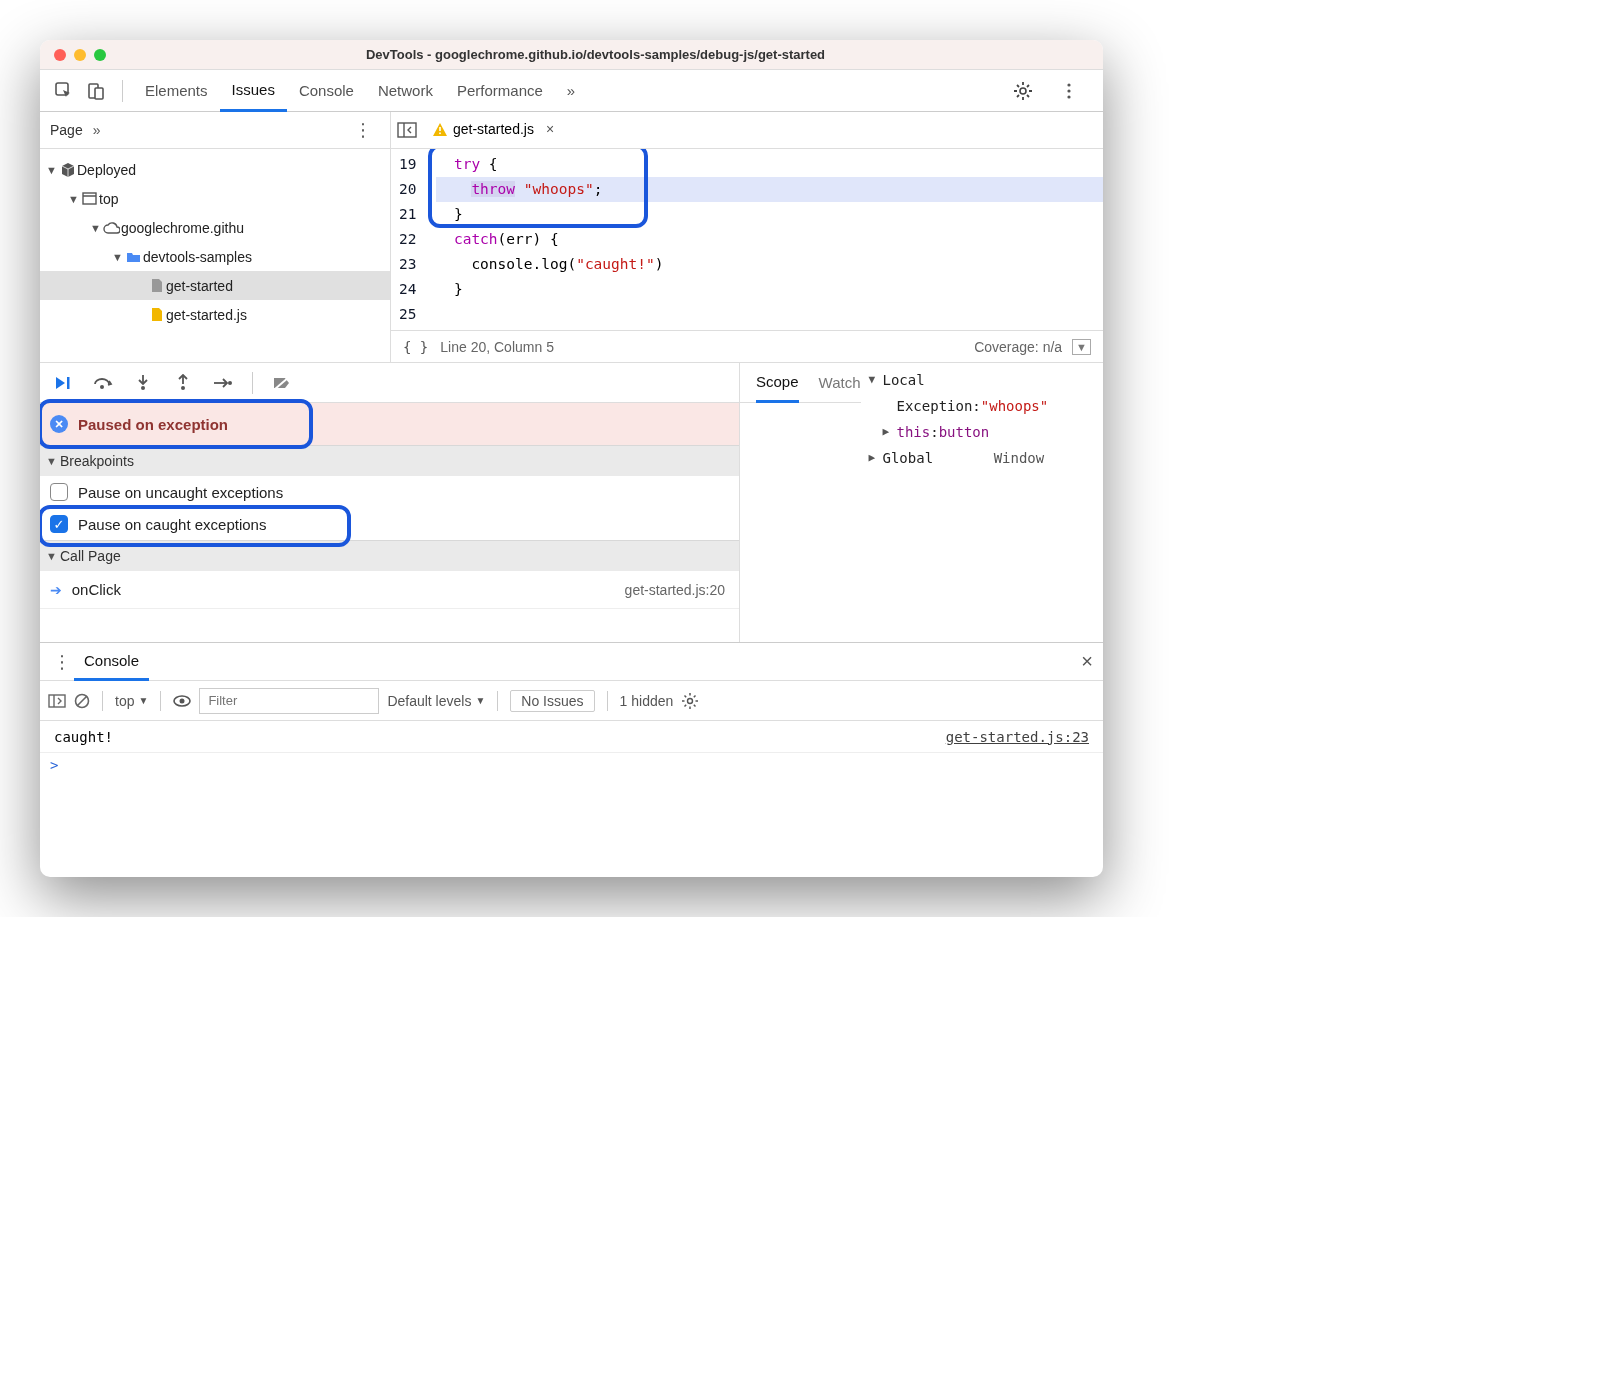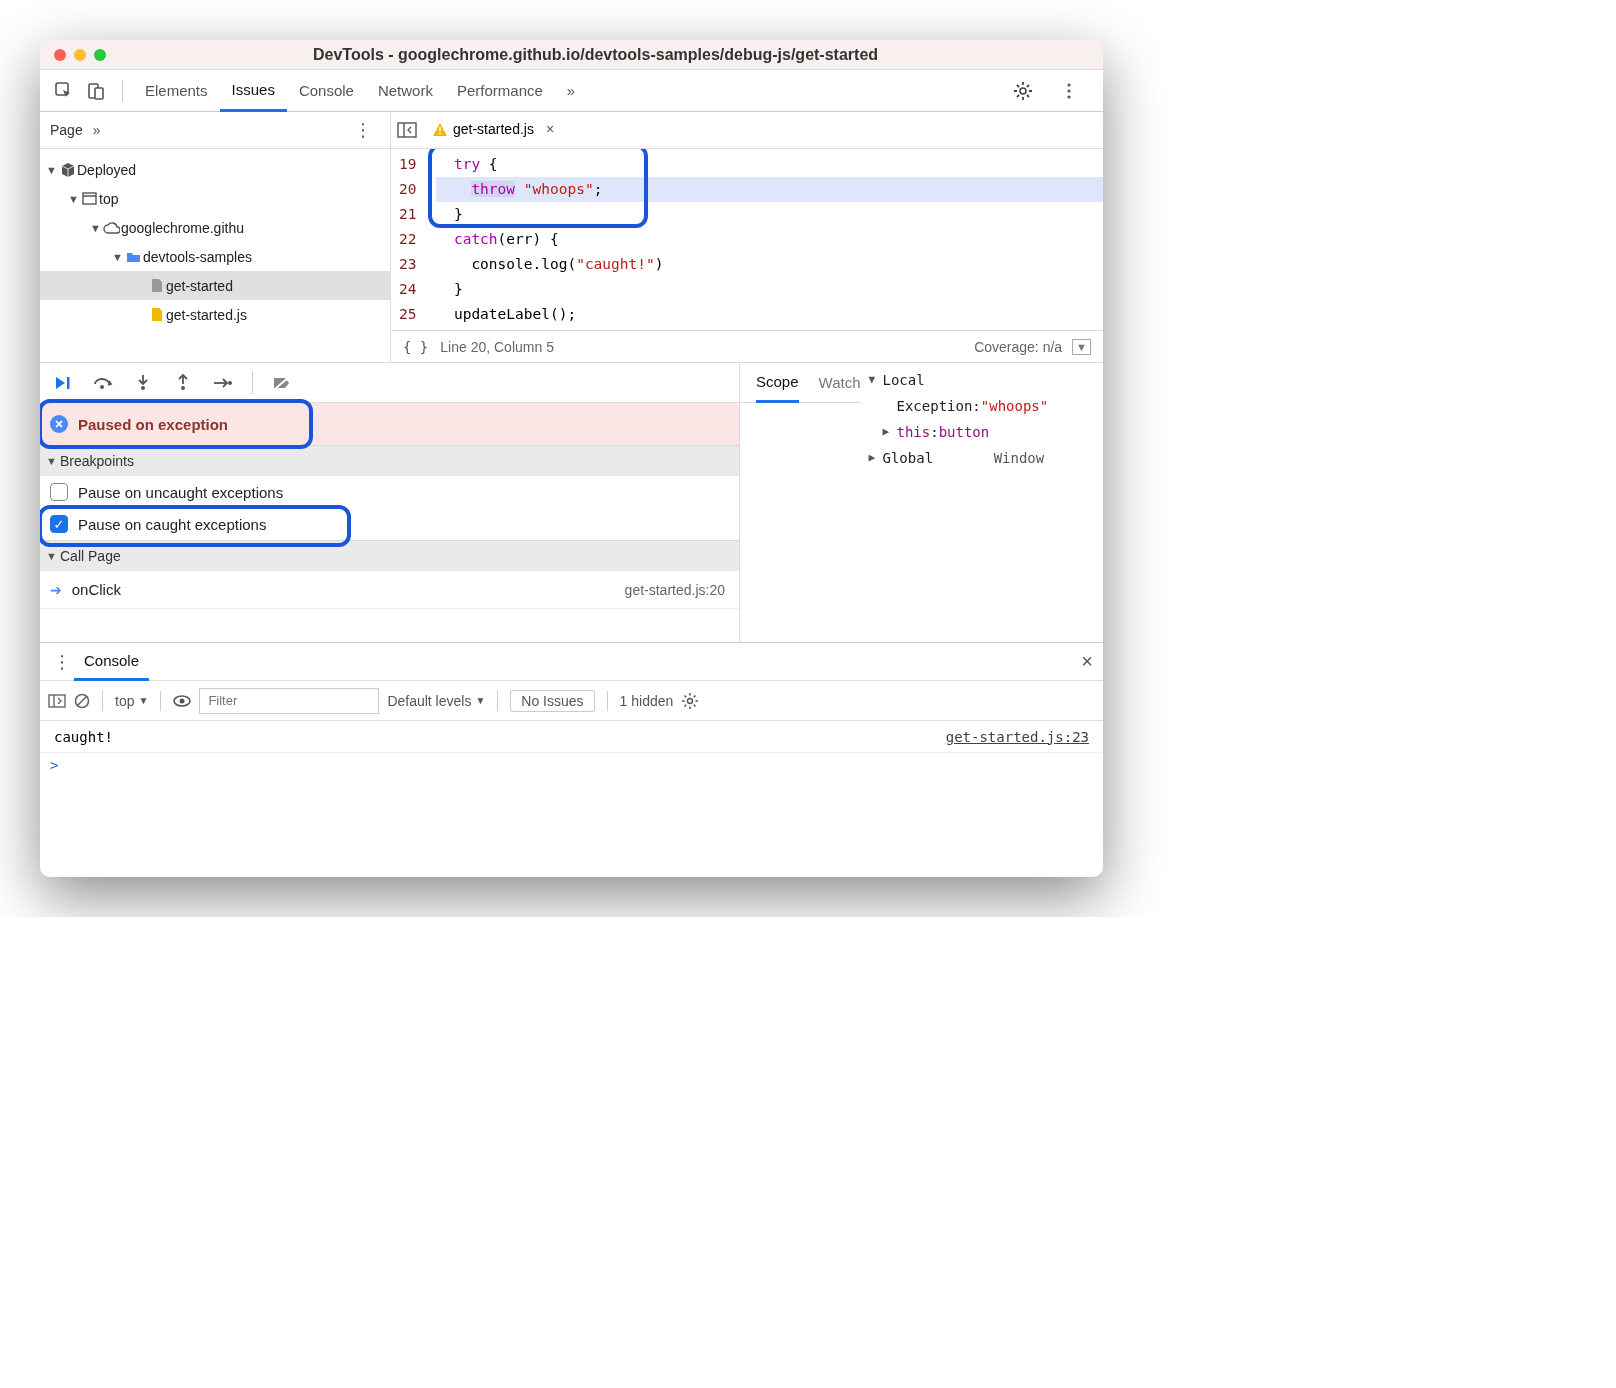--- a/index.html
+++ b/index.html
@@ -28,21 +28,21 @@
     border-bottom: 1px solid #ddd;
   }
   .traffic-lights { display: flex; gap: 8px; padding-left: 14px; }
   .tl { width: 12px; height: 12px; border-radius: 50%; }
   .tl.red { background: #ff5f57; }
   .tl.yellow { background: #febc2e; }
   .tl.green { background: #28c840; }
   .titlebar-title {
     position: absolute; left: 0; right: 0;
     text-align: center;
-    font-size: 16px; font-weight: 600; color: #333;
+    font-size: 13px; font-weight: 600; color: #333;
     pointer-events: none;
     margin-left: 48px;
   }
   .toolbar {
     height: 42px;
     border-bottom: 1px solid #ccc;
     display: flex; align-items: center;
     padding: 0 8px;
     font-size: 15px; color: #555;
   }
@@ -74,21 +74,21 @@
     display:flex; align-items:center; padding-left:6px;
   }
   .nav-icons { display:flex; align-items:center; gap:2px; margin-right:8px;}
   .file-tab { display:flex; align-items:center; height:36px; padding:0 8px; border-bottom:2px solid transparent; font-size:14px; gap:6px;}
   .file-tab .warn { color:#f29900; font-size:12px;}
   .file-tab .close { margin-left:6px; color:#555; cursor:pointer; font-size:14px;}
   .editor {
     flex:1; display:flex; font-family: Menlo, Monaco, monospace;
     font-size:14.5px; overflow:hidden; position:relative; line-height:25px;
   }
-  .gutter { background:#fff; color:#7f1d1d; text-align:left; padding:3px 8px 0 8px; border-right:0; }
+  .gutter { background:#fff; color:#0f172a; text-align:left; padding:3px 8px 0 8px; border-right:0; }
   .gutter div { height:25px; }
   .code { padding:3px 0 0 12px; position:relative; flex:1;}
   .code-line { height:25px; white-space:pre; }
   .code-line.hl { background:#e0e6fa; }
   .kw { color:#aa00aa; }
   .str { color:#c41a16; }
   .highlight-box {
     position:absolute;
     border: 4px solid #1a56db;
     border-radius: 12px;
@@ -306,21 +306,20 @@
             <div>24</div>
             <div>25</div>
           </div>
           <div class="code">
             <div class="code-line"><span class="kw">  try</span> {</div>
             <div class="code-line hl">    <span class="kw" style="background:#d4d4f0;">throw</span> <span class="str">"whoops"</span>;</div>
             <div class="code-line">  }</div>
             <div class="code-line"><span class="kw">  catch</span><span>(err) {</span></div>
             <div class="code-line"><span>    console.log(</span><span class="str">"caught!"</span><span>)</span></div>
             <div class="code-line">  }</div>
-            <div class="code-line">  updateLabel();</div>
             <div class="highlight-box" style="left:4px; top:-5px; width:220px; height:84px;"></div>
           </div>
         </div>
         <div class="editor-status">
           <span class="curly">{ }</span>
           <span>Line 20, Column 5</span>
           <div class="right">
             <span>Coverage: n/a</span>
             <span style="border:1px solid #aaa;padding:1px 3px;color:#777;font-size:11px;">▼</span>
           </div>

